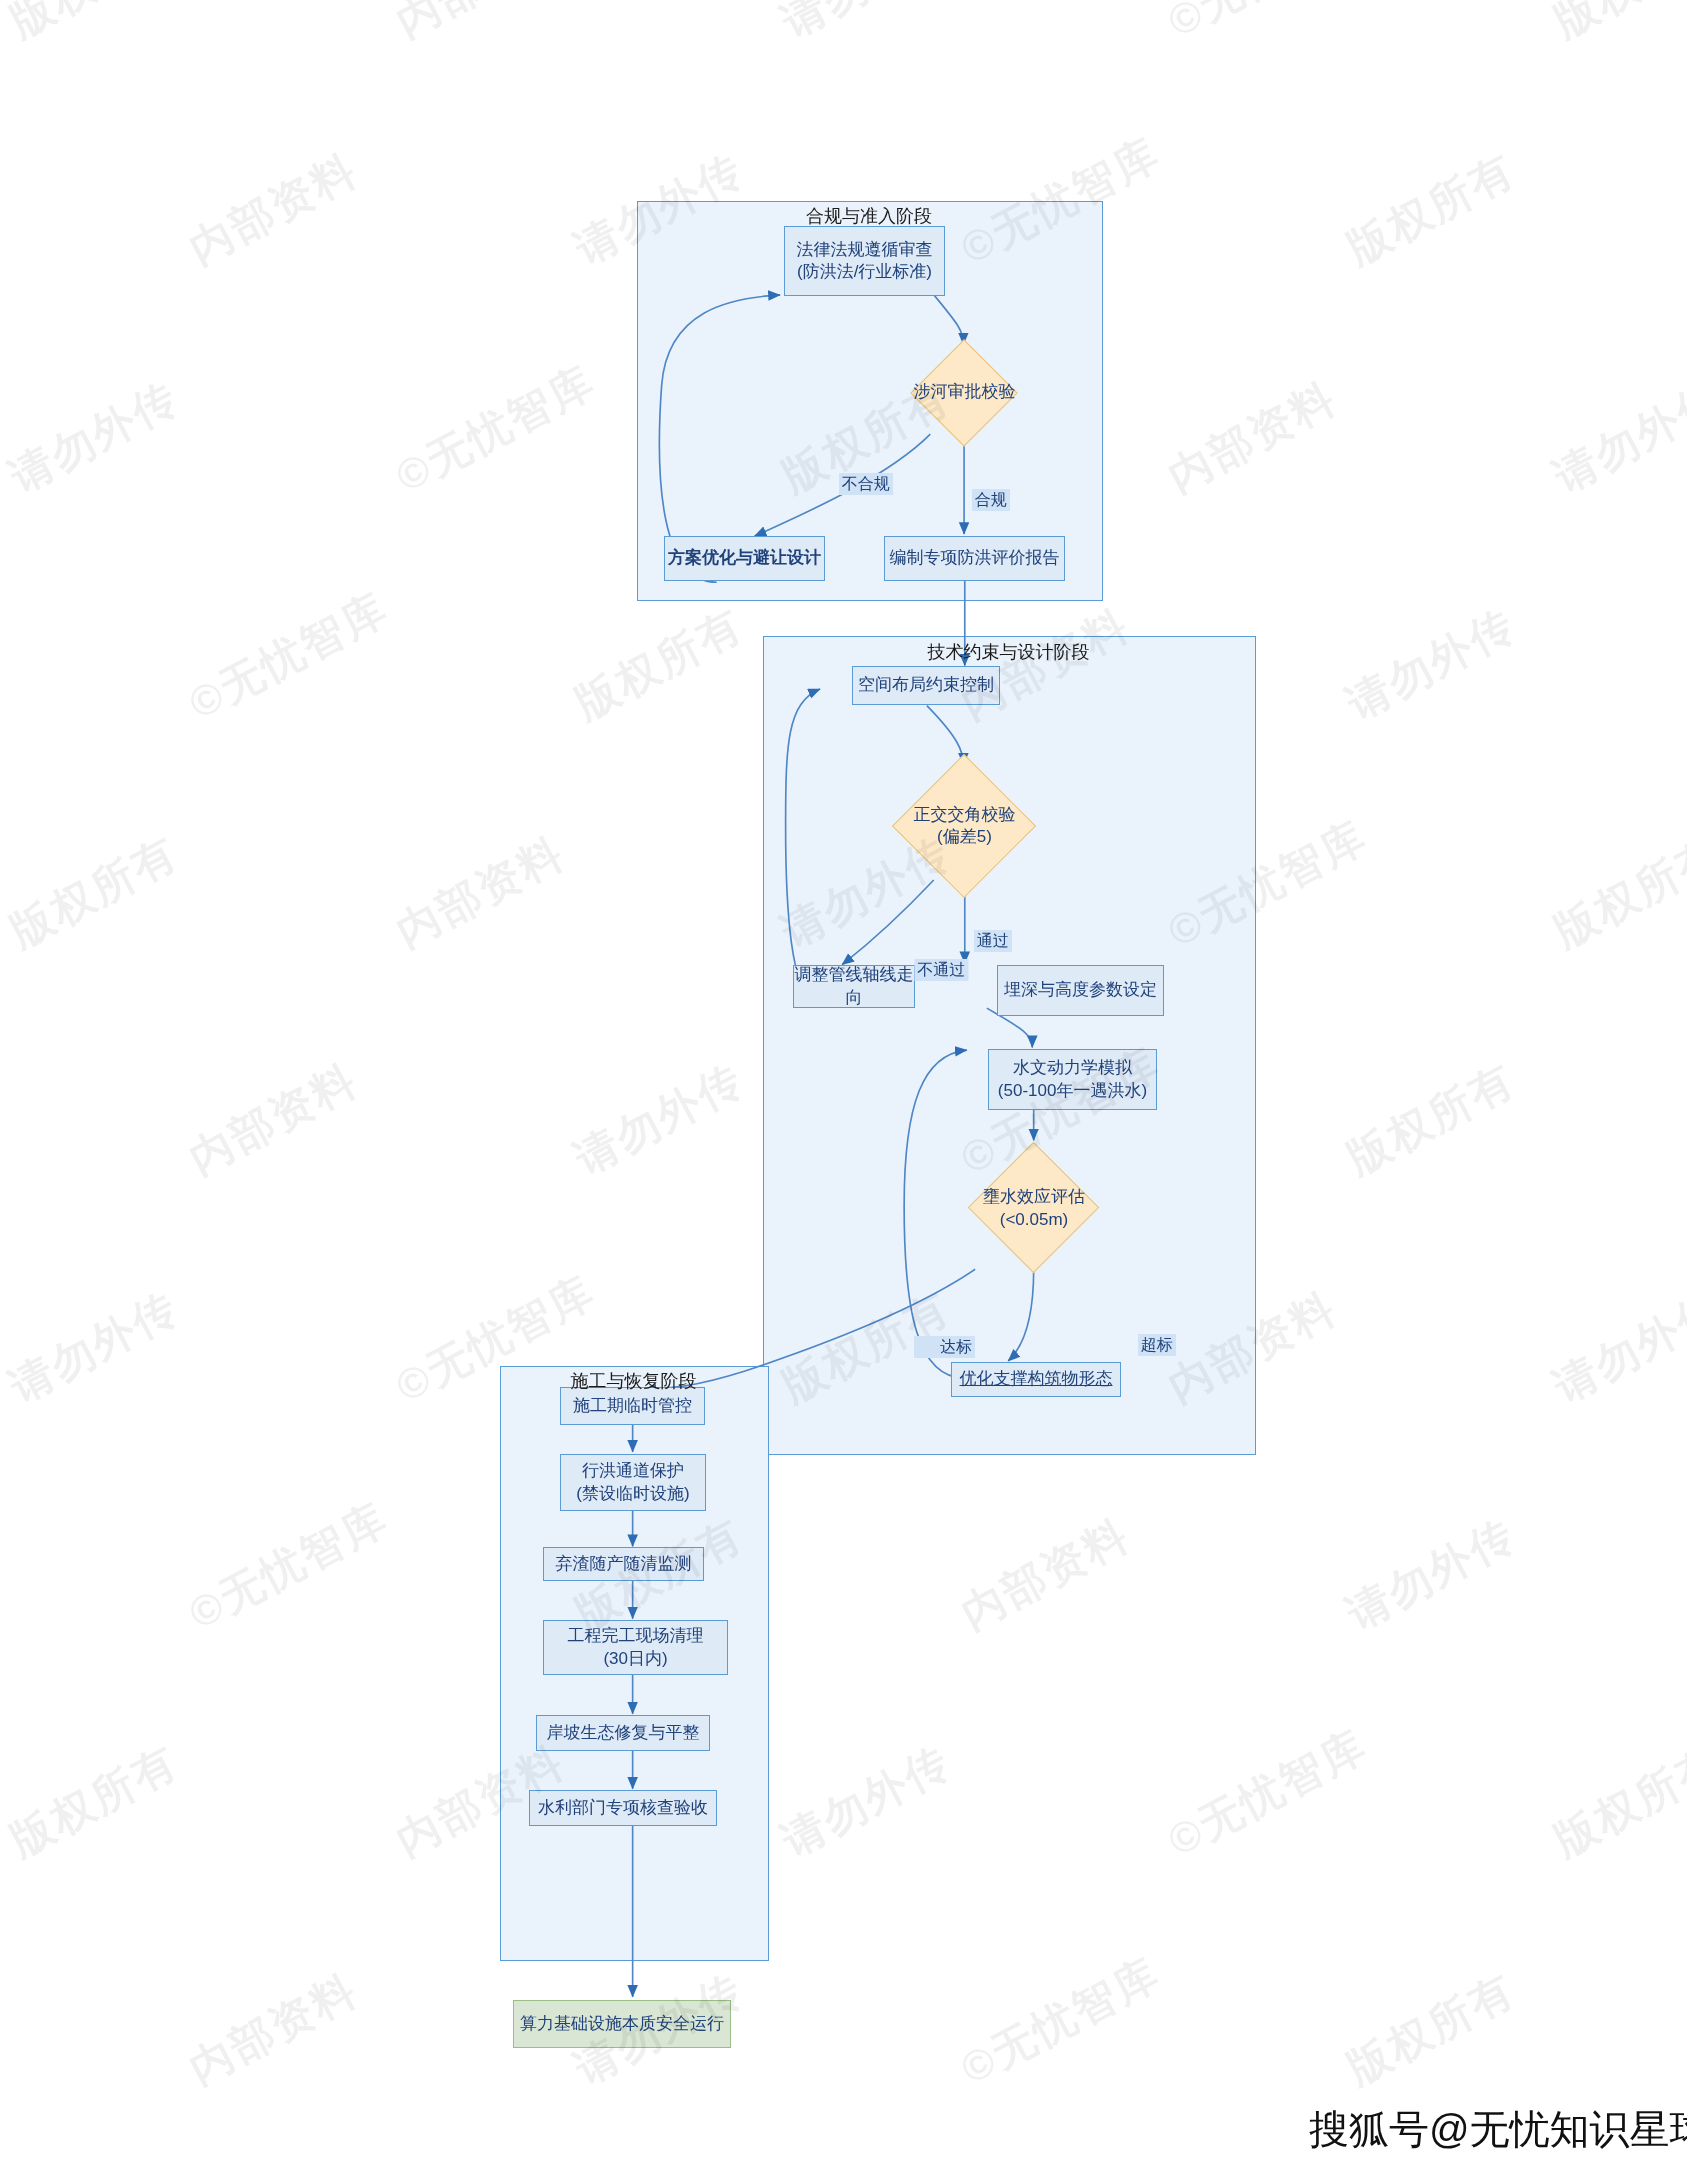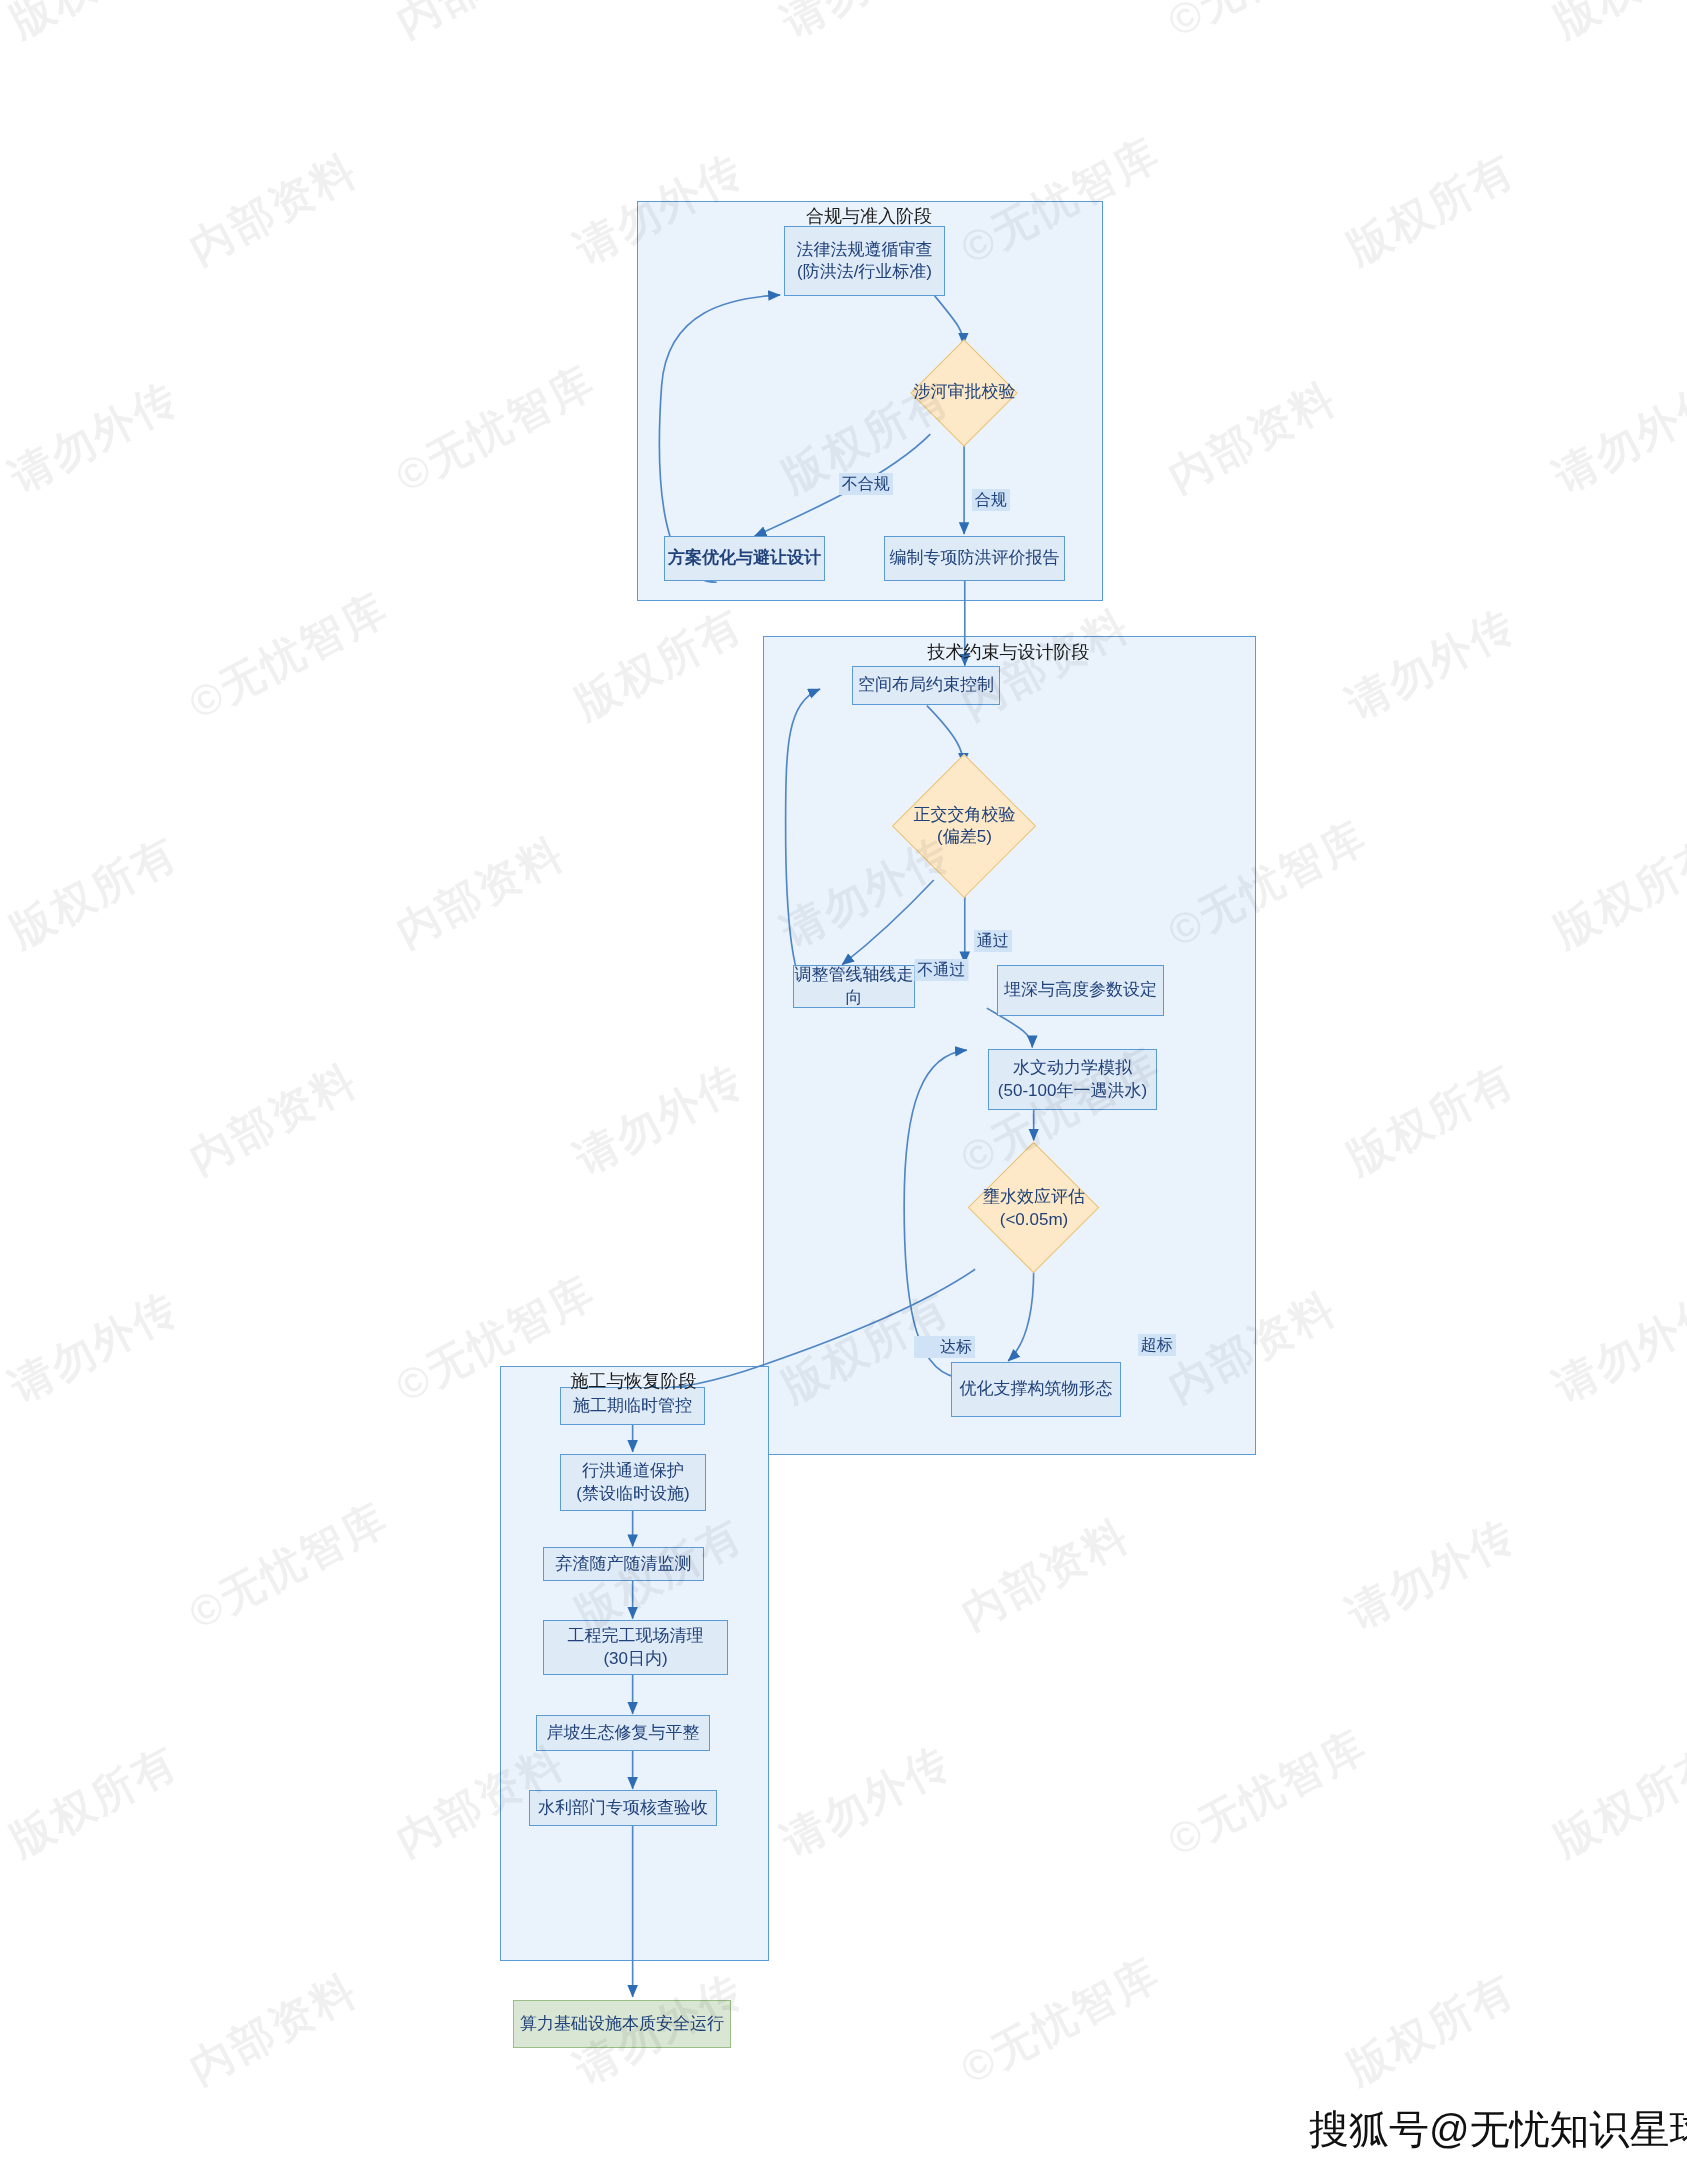--- a/index.html
+++ b/index.html
@@ -206,21 +206,21 @@
   </div>
 
   <div class="diamond-wrap" style="left:965px;top:1146px;width:138px;height:125px;">
     <div class="diamond" style="width:93px;height:93px;left:22px;top:15px;"></div>
     <div class="diamond-label">
       <span>壅水效应评估</span>
       <span>(&lt;0.05m)</span>
     </div>
   </div>
 
-  <div class="node box" style="left:951px;top:1362px;width:170px;height:55px;">
+  <div class="node box" style="left:951px;top:1362px;width:170px;height:35px;text-decoration:underline;">
     <span>优化支撑构筑物形态</span>
   </div>
 
   <div class="node box" style="left:560px;top:1387px;width:145px;height:38px;">
     <span>施工期临时管控</span>
   </div>
 
   <div class="node box" style="left:560px;top:1454px;width:146px;height:57px;">
     <span>行洪通道保护</span>
     <span>(禁设临时设施)</span>

